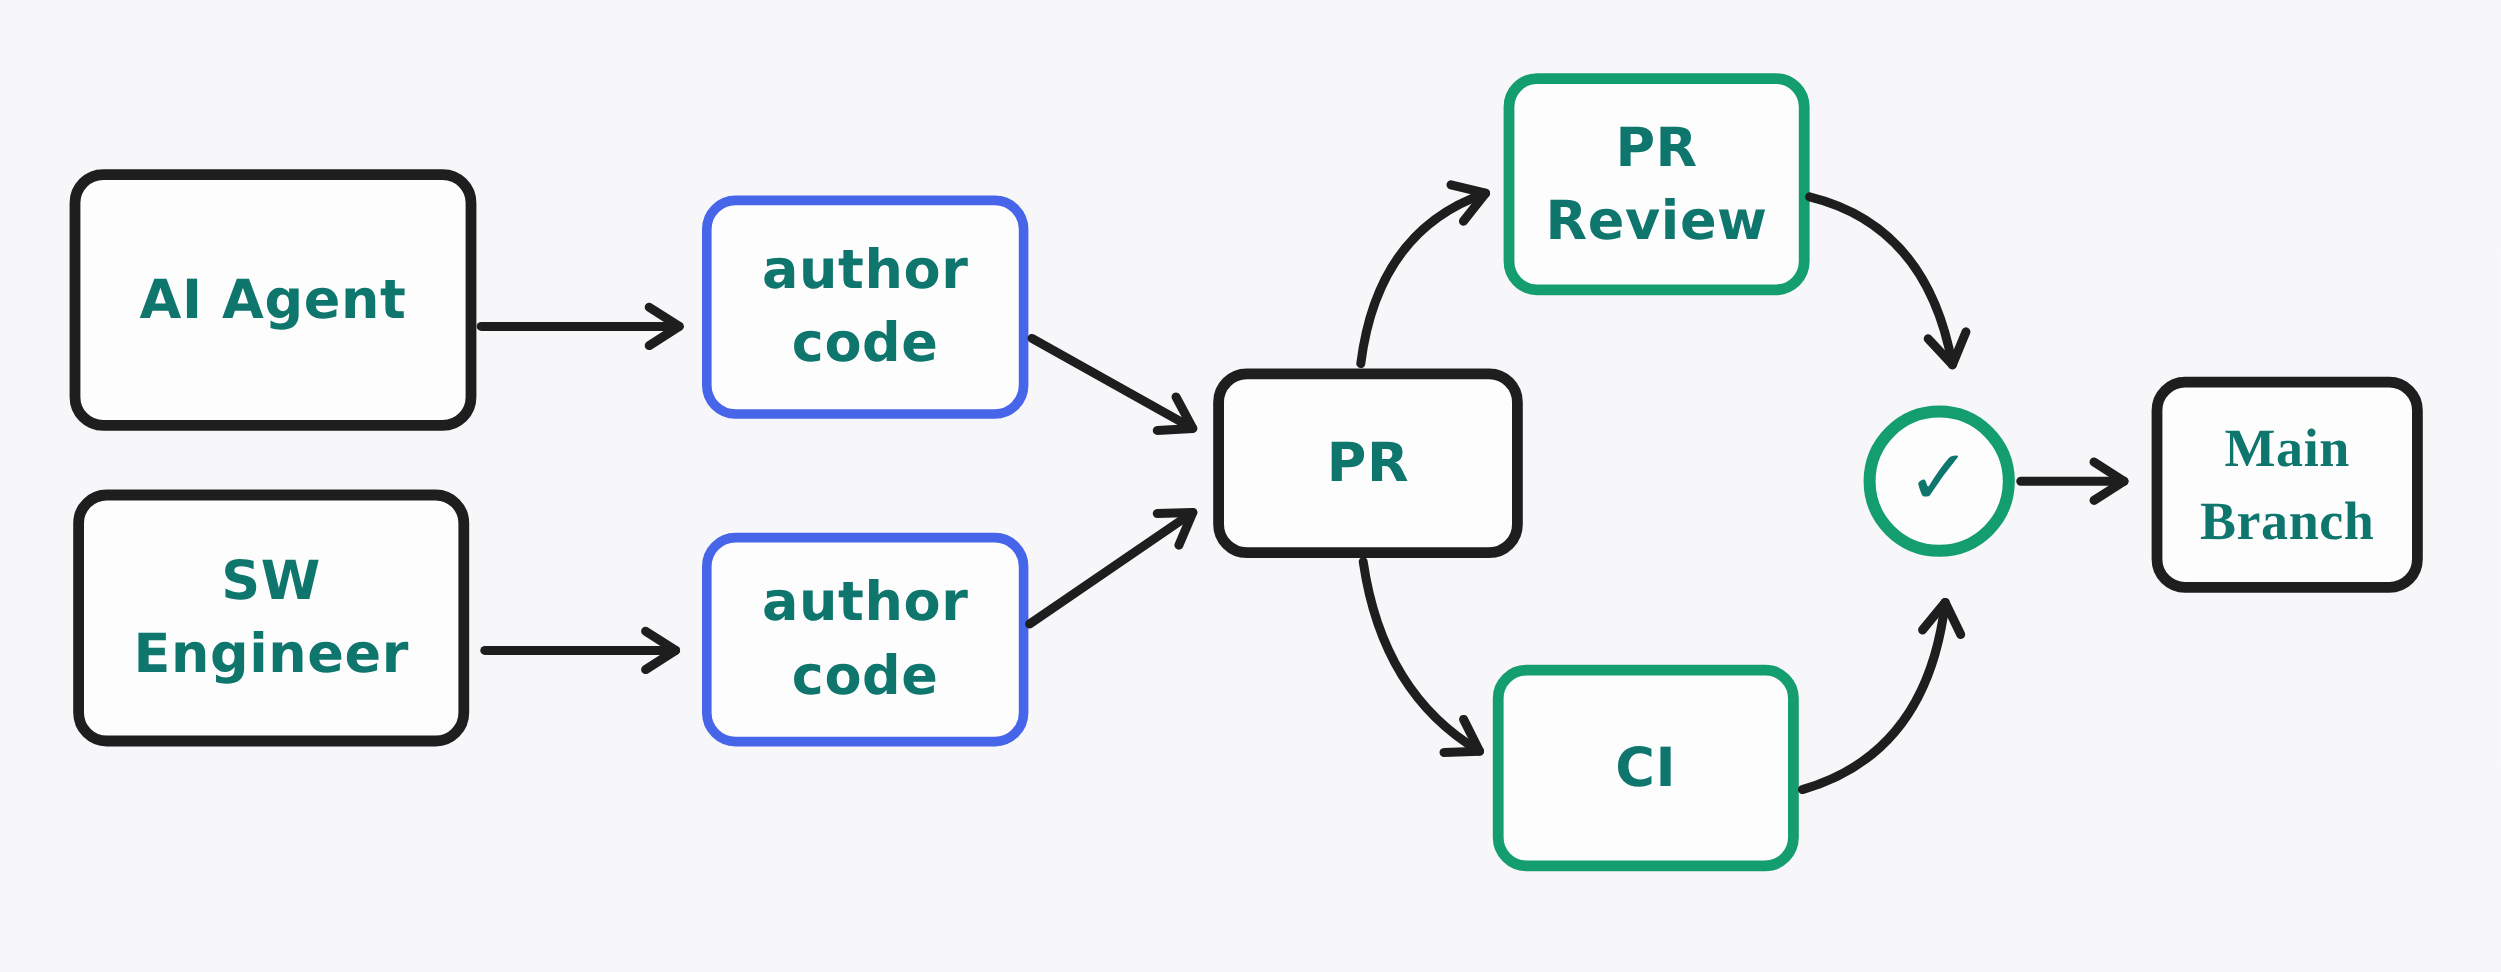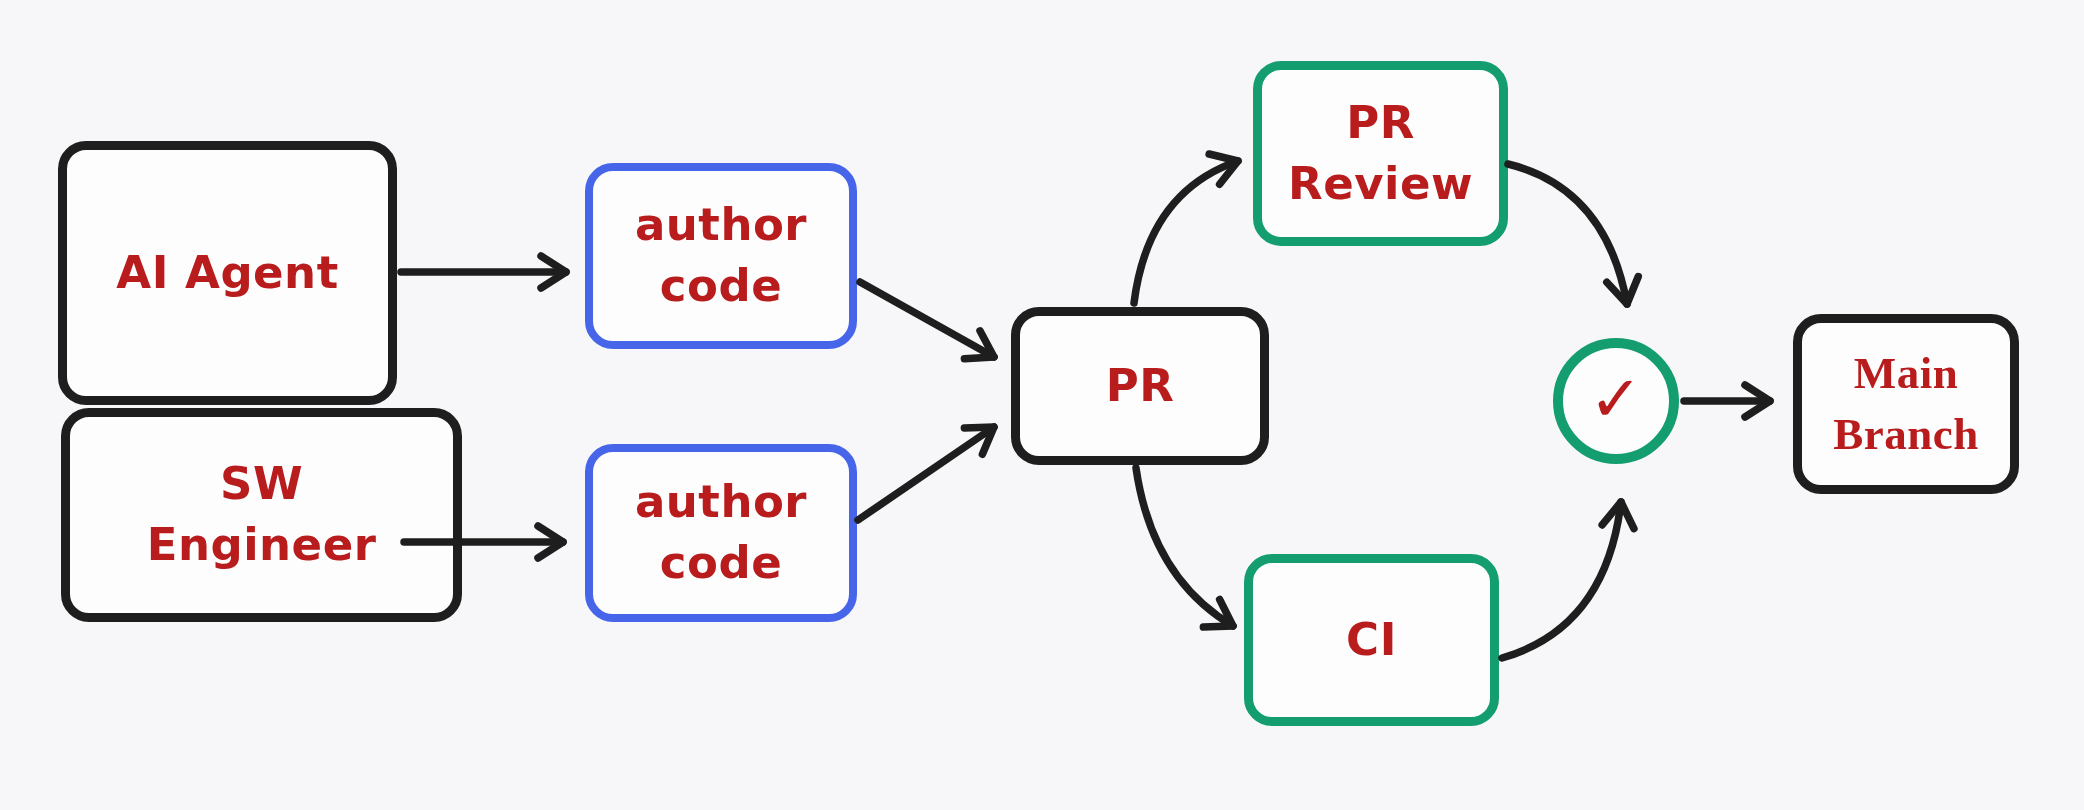--- a/index.html
+++ b/index.html
@@ -4,24 +4,24 @@
 <style>
   html,body{margin:0;padding:0;}
   body{width:2084px;height:810px;overflow:hidden;font-family:"DejaVu Sans",sans-serif;}
   .canvas{position:relative;width:2084px;height:810px;background:#f7f7fa;}
   .edges{position:absolute;left:0;top:0;width:2084px;height:810px;pointer-events:none;z-index:5;}
   .node{
     position:absolute;box-sizing:border-box;z-index:2;
     border:9px solid #1e1e1e;border-radius:28px;background:#fdfdfe;
     display:flex;align-items:center;justify-content:center;text-align:center;
     font-family:"DejaVu Sans",sans-serif;font-weight:700;font-size:45px;line-height:1.35;
-    color:#b91c1c;white-space:pre-line;letter-spacing:0.5px;
+    color:#0f766e;white-space:pre-line;letter-spacing:0.5px;
   }
-  .ai-agent{left:58px;top:141px;width:339px;height:264px;}
-  .sw-engineer{left:61px;top:408px;width:401px;height:214px;}
+  .ai-agent{left:58px;top:141px;width:339px;height:218px;}
+  .sw-engineer{left:61px;top:408px;width:330px;height:214px;}
   .author-top{left:585px;top:163px;width:272px;height:186px;border-width:8px;}
   .author-bottom{left:585px;top:444px;width:272px;height:178px;border-width:8px;}
   .pr{left:1011px;top:307px;width:258px;height:158px;}
   .pr-review{left:1253px;top:61px;width:255px;height:185px;}
   .ci{left:1244px;top:554px;width:255px;height:172px;}
   .main-branch{left:1793px;top:314px;width:226px;height:180px;font-family:Liberation Serif, serif;}
   .approval{
     left:1553px;top:338px;width:126px;height:126px;border-radius:50%;
     border-width:10px;font-size:64px;line-height:1;padding-bottom:4px;
   }

